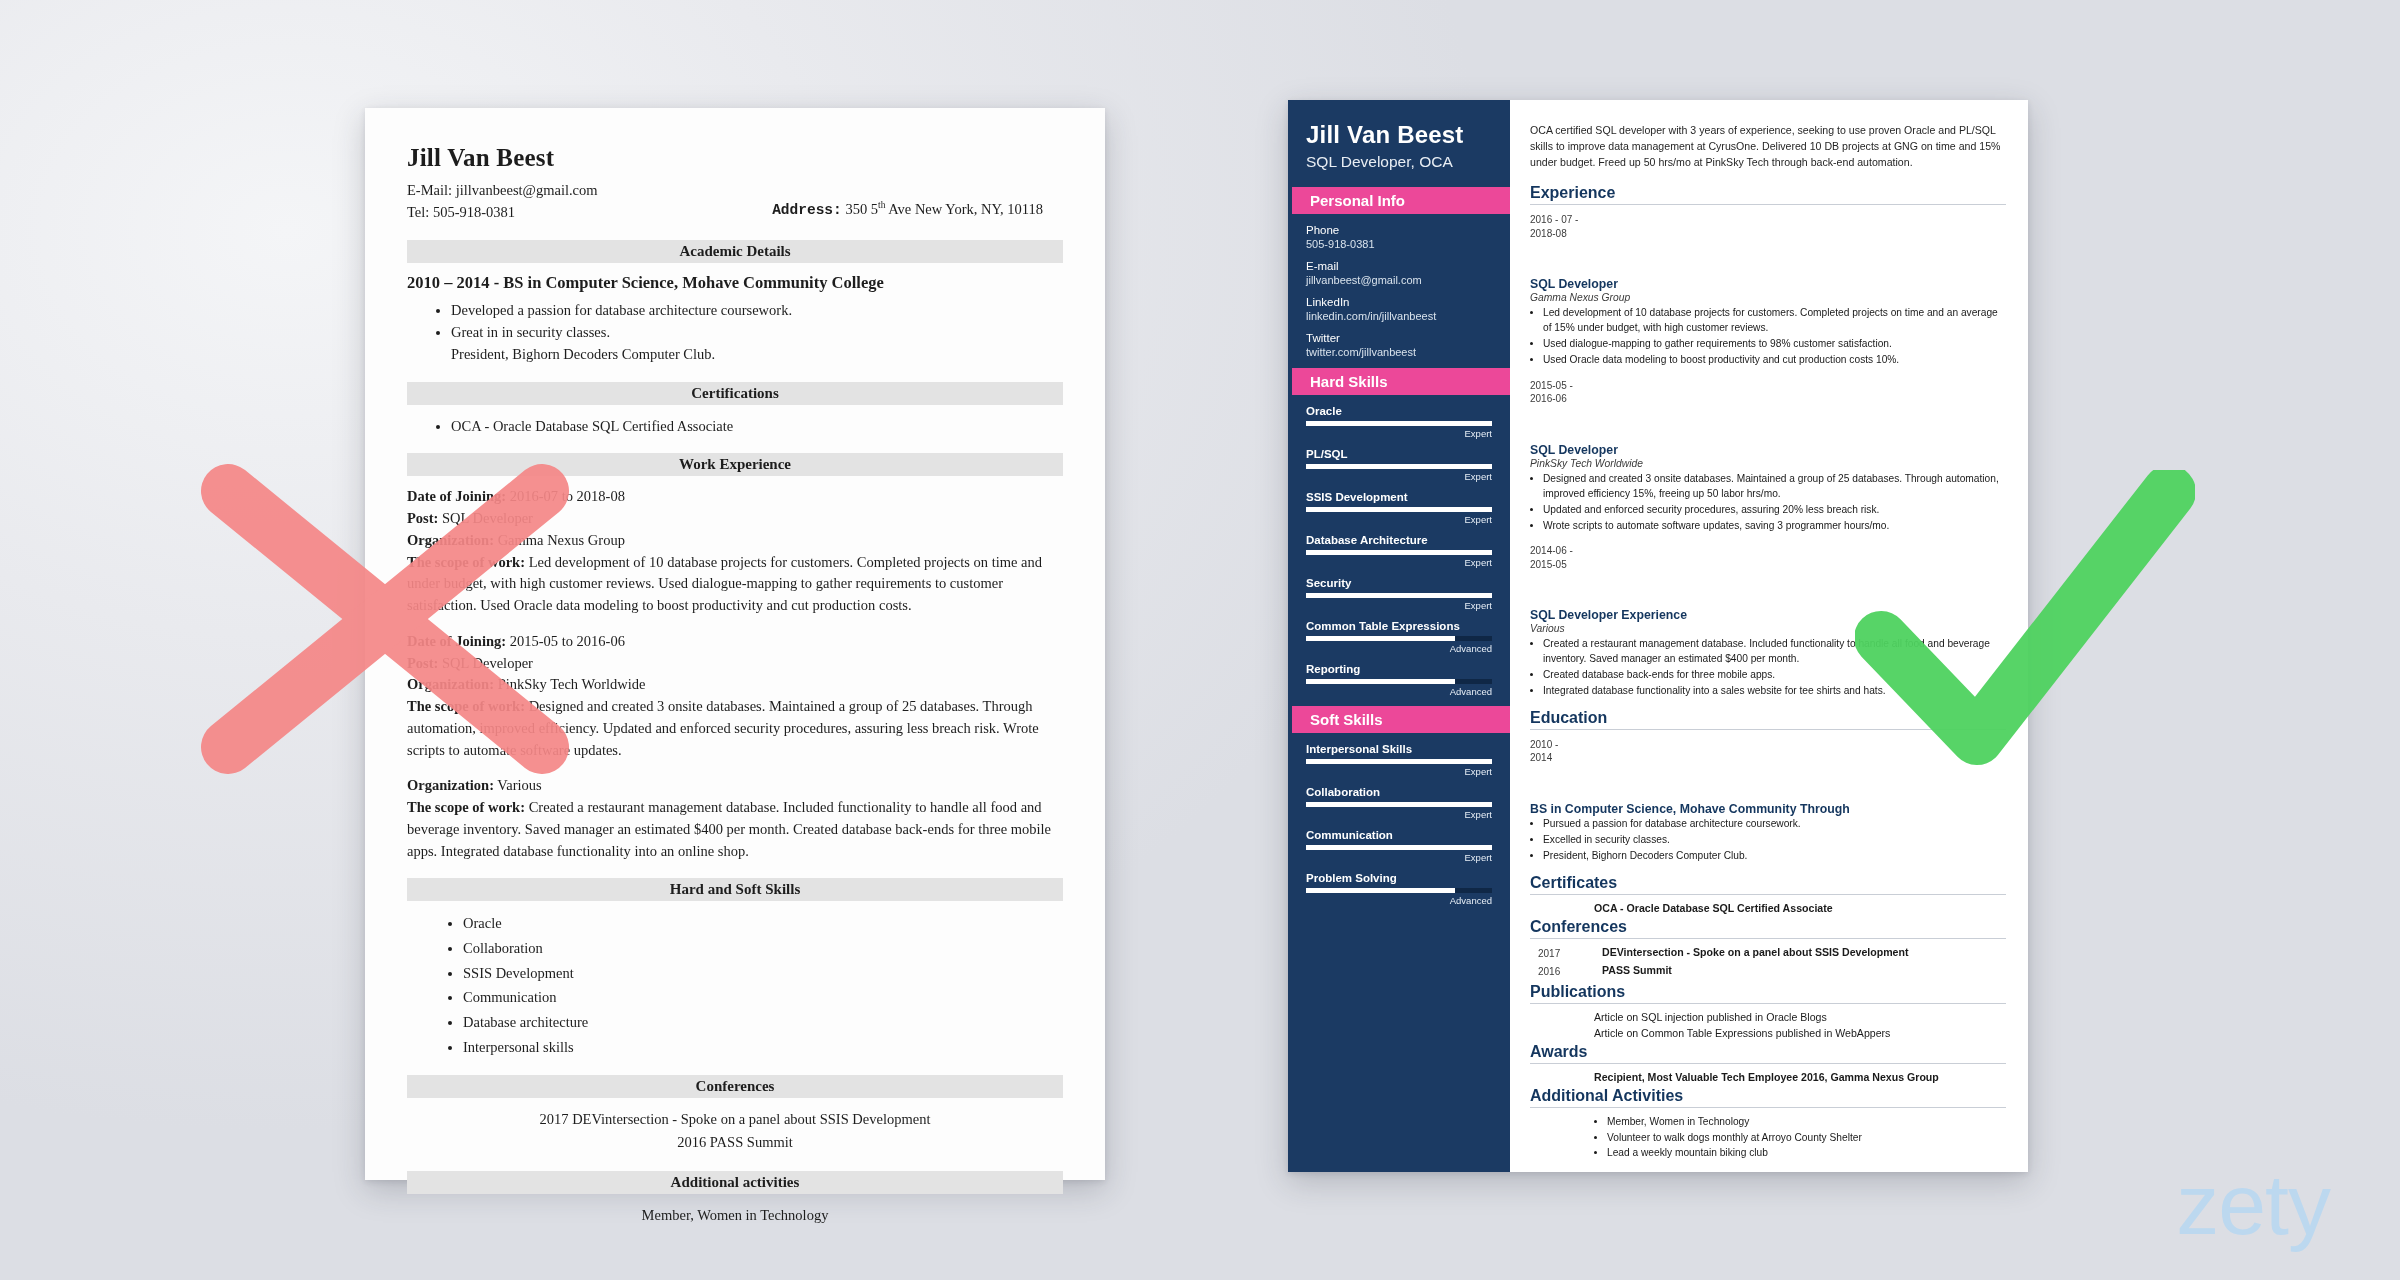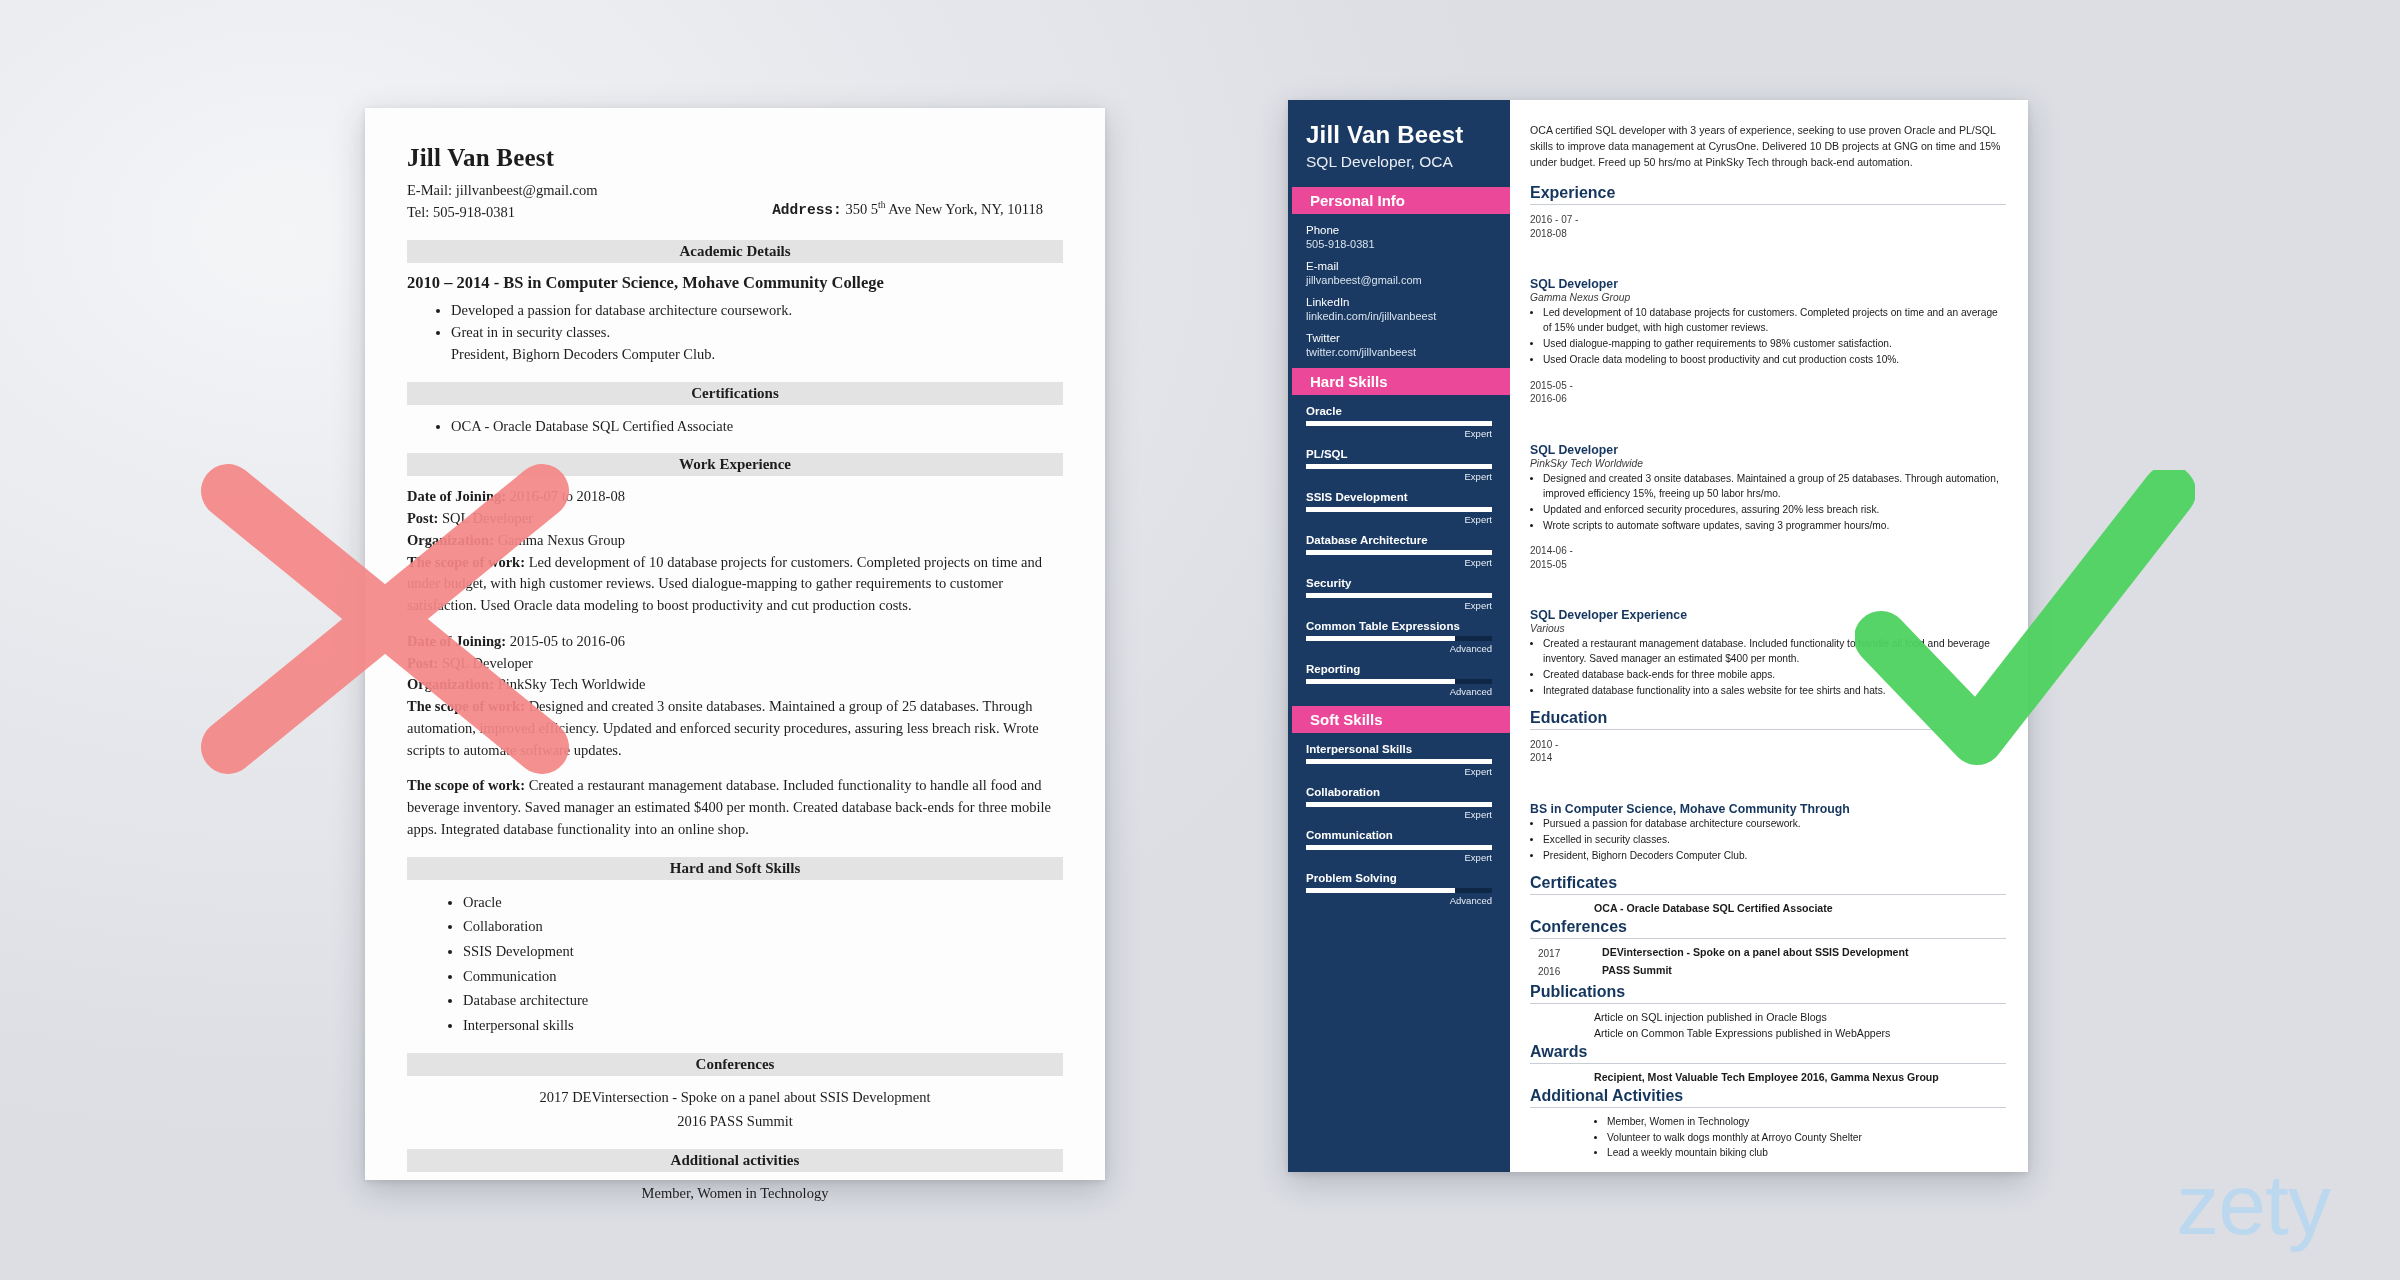--- a/index.html
+++ b/index.html
@@ -140,20 +140,21 @@
       </div>
 
       <div class="bad-block">
         <div><span class="lbl">Date of Joining:</span><span> 2015-05 to 2016-06</span></div>
         <div><span class="lbl">Post:</span><span> SQL Developer</span></div>
         <div><span class="lbl">Organization:</span><span> PinkSky Tech Worldwide</span></div>
         <div><span class="lbl">The scope of work:</span><span> Designed and created 3 onsite databases. Maintained a group of 25 databases. Through automation, improved efficiency. Updated and enforced security procedures, assuring less breach risk. Wrote scripts to automate software updates.</span></div>
       </div>
 
       <div class="bad-block">
+        <div><span class="lbl">Organization:</span><span> Various</span></div>
         <div><span class="lbl">The scope of work:</span><span> Created a restaurant management database. Included functionality to handle all food and beverage inventory. Saved manager an estimated $400 per month. Created database back-ends for three mobile apps. Integrated database functionality into an online shop.</span></div>
       </div>
 
       <div class="bad-band">Hard and Soft Skills</div>
       <ul class="bad-skills">
         <li>Oracle</li>
         <li>Collaboration</li>
         <li>SSIS Development</li>
         <li>Communication</li>
         <li>Database architecture</li>

